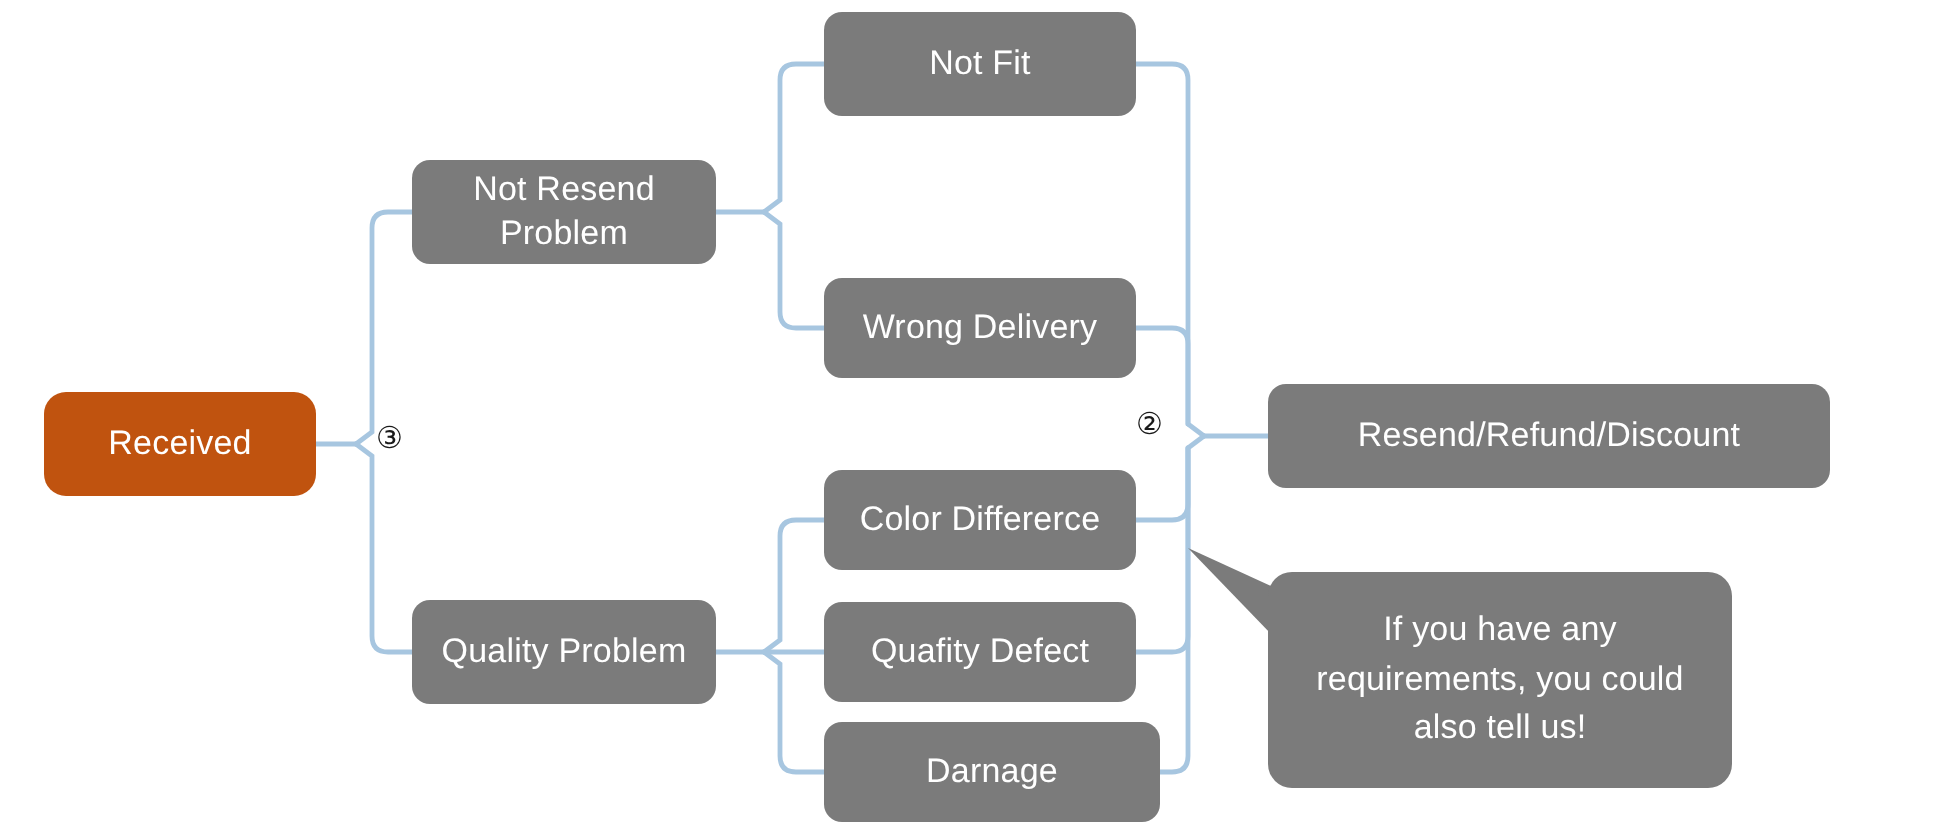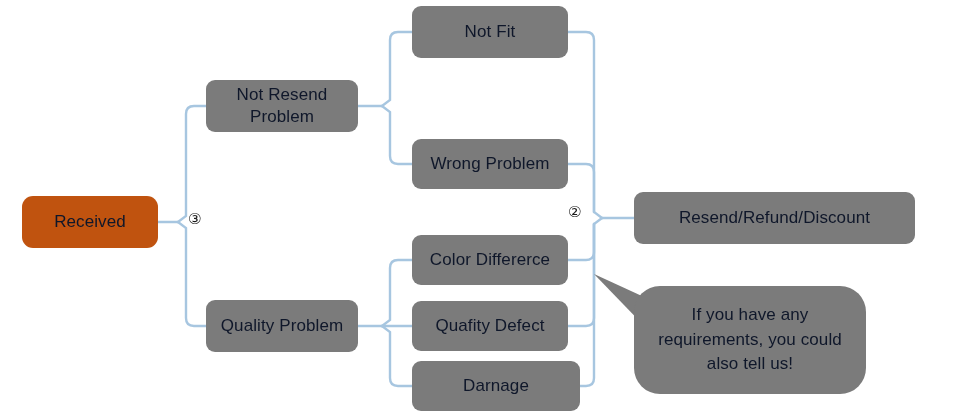--- a/index.html
+++ b/index.html
@@ -25,35 +25,35 @@
     height: 418px;
     pointer-events: none;
   }
   .node {
     position: absolute;
     box-sizing: border-box;
     display: flex;
     align-items: center;
     justify-content: center;
     text-align: center;
-    color: #0f172a;
+    color: #ffffff;
     background: #7b7b7b;
     border-radius: 9px;
     font-size: 17px;
     line-height: 1.28;
     letter-spacing: 0.1px;
     padding: 2px 8px;
   }
   .node.start {
     background: #c0530f;
     border-radius: 11px;
     margin-left: 12px;
   }
   .node.callout {
-    border-radius: 26px;
+    border-radius: 12px;
     font-size: 17px;
     line-height: 1.45;
   }
   .marker {
     position: absolute;
     font-size: 15px;
     color: #1a1a1a;
     font-family: "DejaVu Sans", sans-serif;
     line-height: 1;
   }
@@ -100,21 +100,21 @@
       <div class="node" style="left: 206px; top: 80px; width: 152px; height: 52px;">
         <span>Not Resend Problem</span>
       </div>
       <div class="node" style="left: 206px; top: 300px; width: 152px; height: 52px; text-align: center;">
         <span>Quality Problem</span>
       </div>
       <div class="node" style="left: 412px; top: 6px; width: 156px; height: 52px;">
         <span>Not Fit</span>
       </div>
       <div class="node" style="left: 412px; top: 139px; width: 156px; height: 50px;">
-        <span>Wrong Problem</span>
+        <span>Wrong Delivery</span>
       </div>
       <div class="node" style="left: 412px; top: 235px; width: 156px; height: 50px;">
         <span>Color Differerce</span>
       </div>
       <div class="node" style="left: 412px; top: 301px; width: 156px; height: 50px;">
         <span>Quafity Defect</span>
       </div>
       <div class="node" style="left: 412px; top: 361px; width: 168px; height: 50px;">
         <span>Darnage</span>
       </div>

